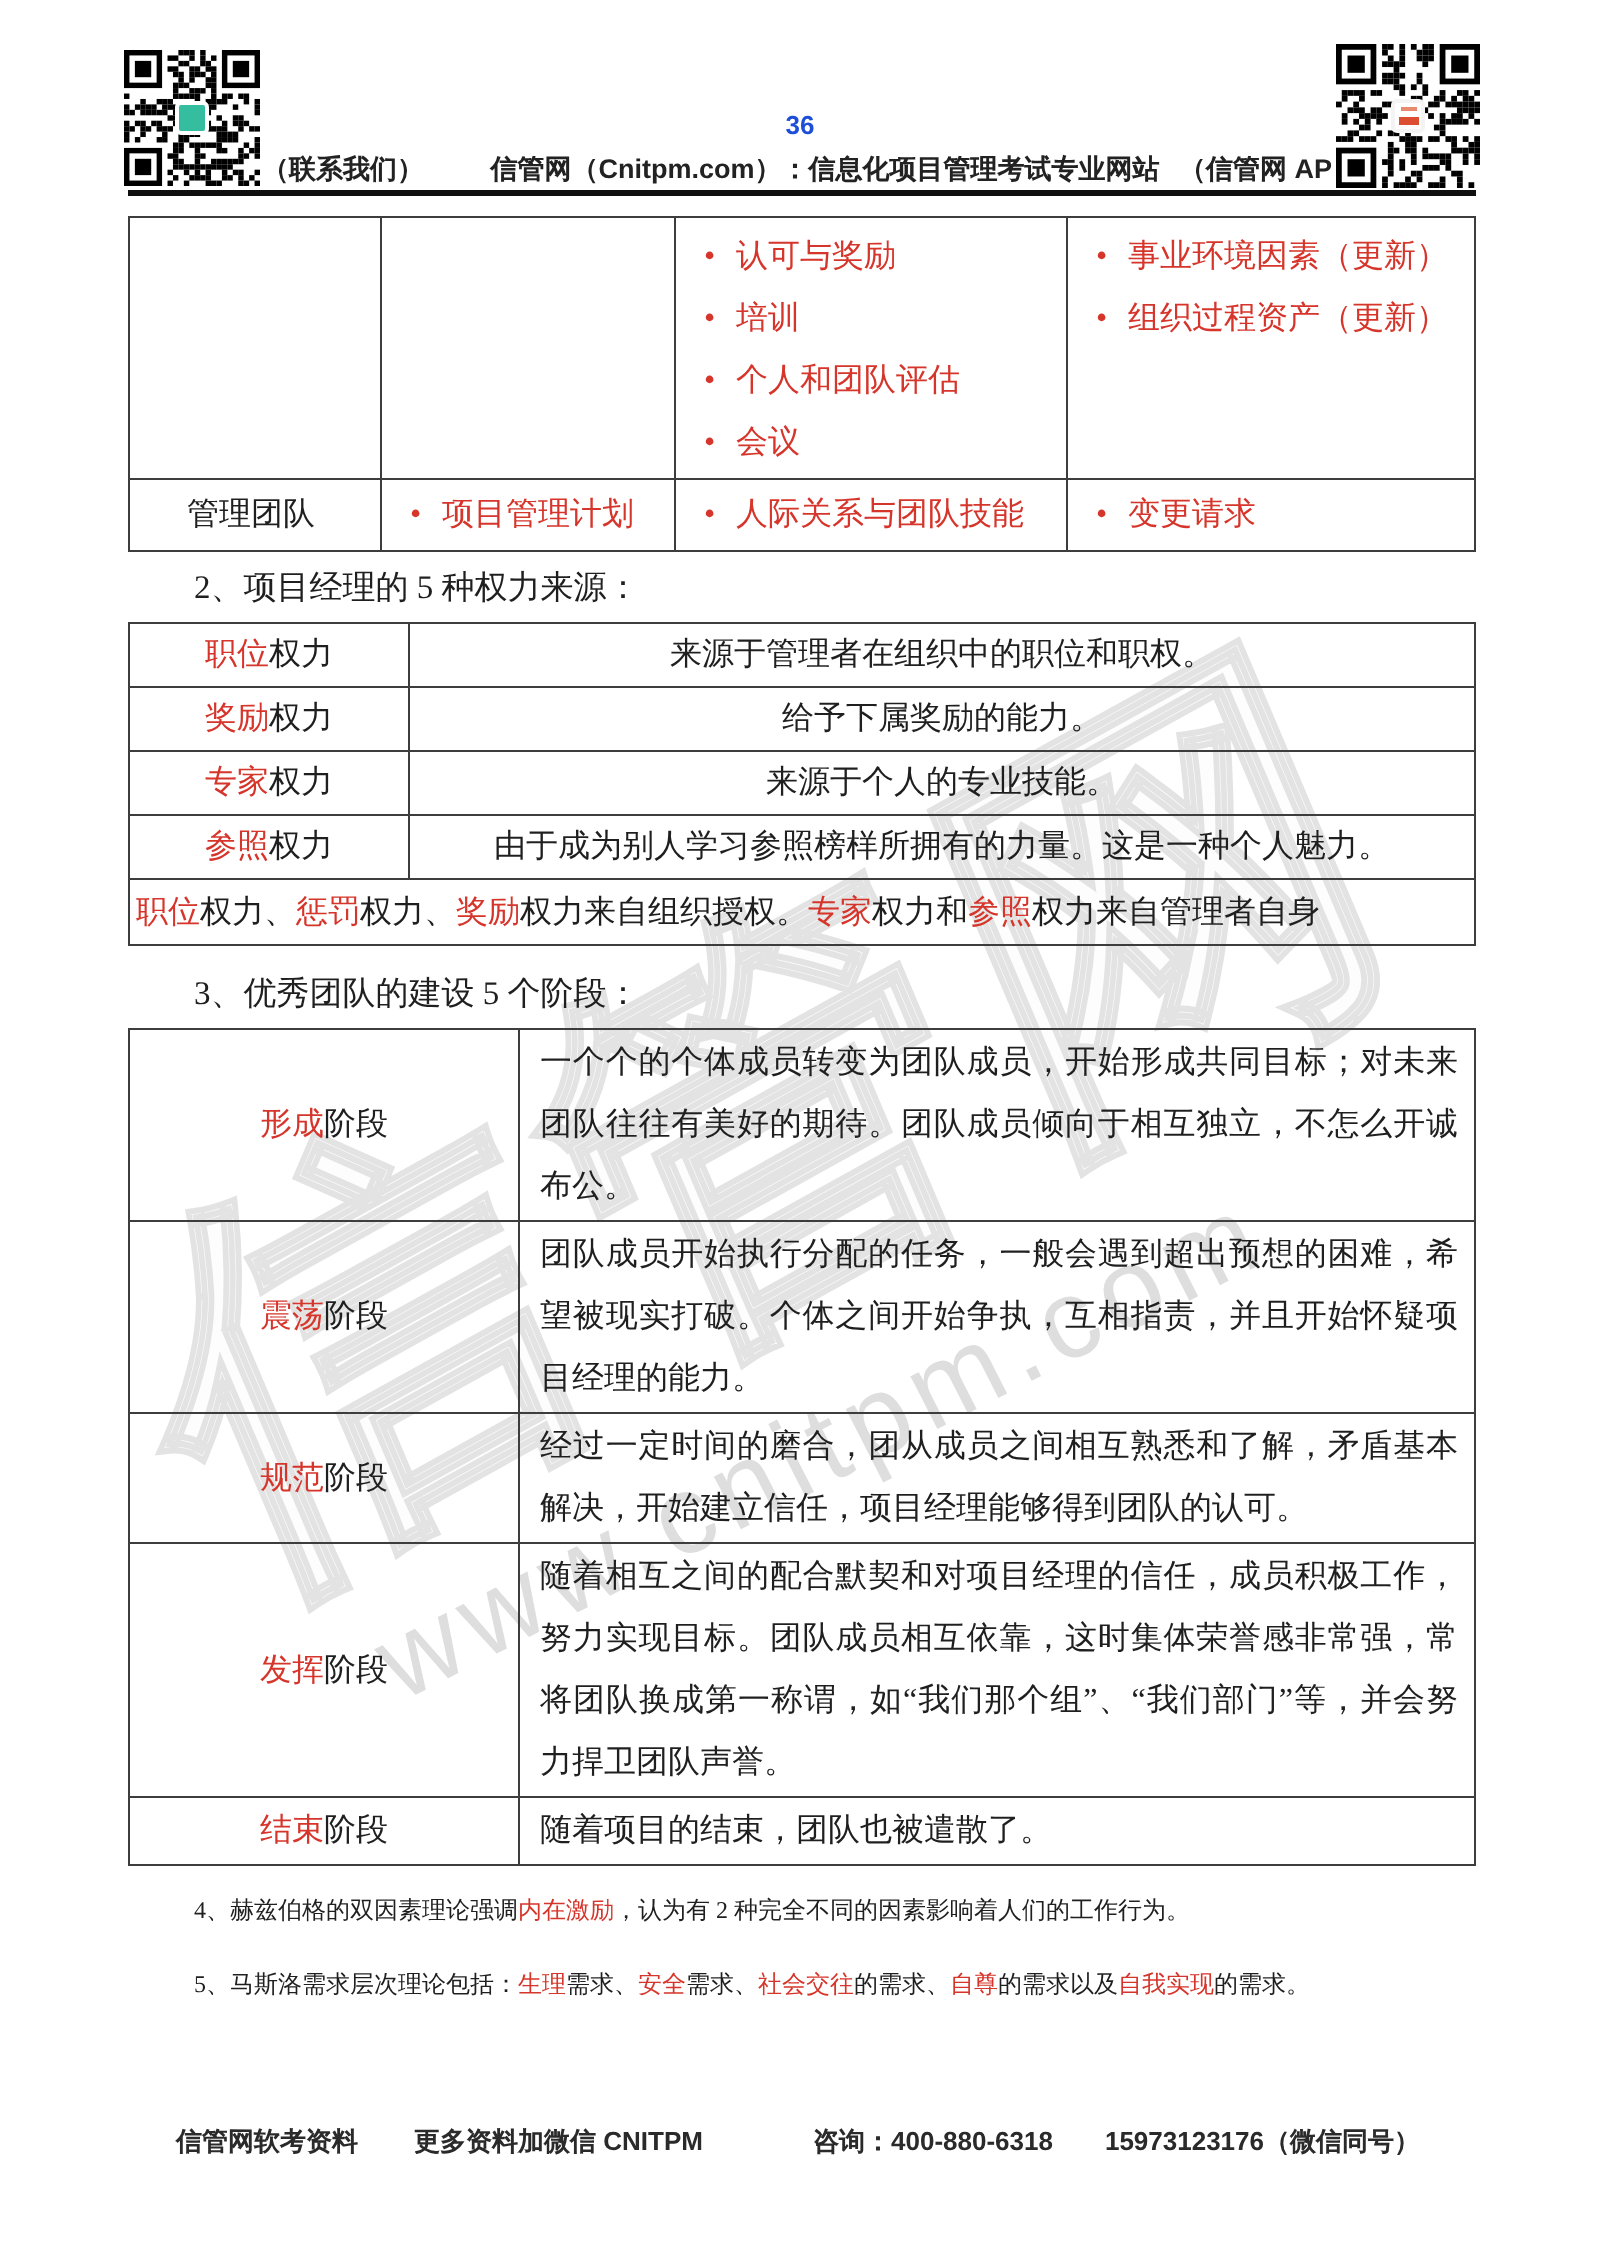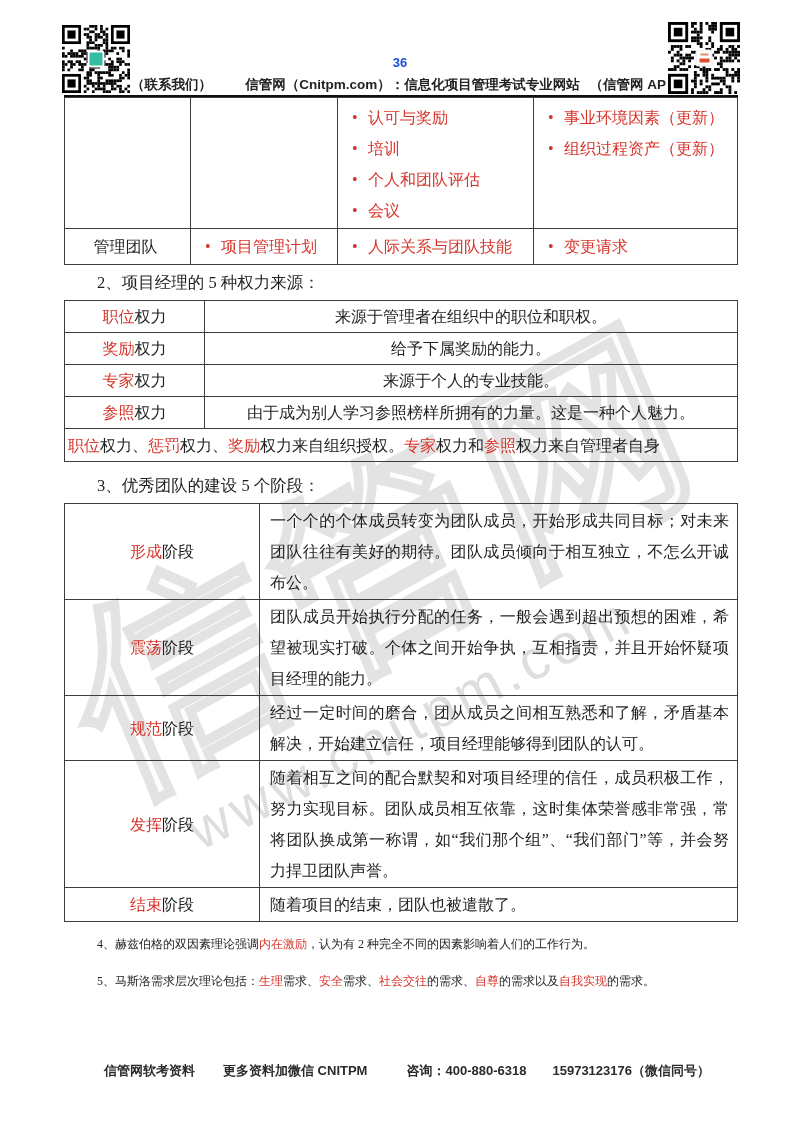--- a/index.html
+++ b/index.html
@@ -76,21 +76,21 @@
   .t-stage .rowE td { height:32px; }
 
   .heading { font-size:16.5px; line-height:24px; margin:6px 0 5px 0; text-indent:33px; }
   .para { font-size:12px; line-height:30px; text-align:justify; margin-top:7px; }
   .para .indent { display:inline-block; width:33px; }
 
   
   .ftr { position:absolute; z-index:1; top:1062px; left:64px; width:674px;
          font-family:"Liberation Sans",sans-serif; font-size:13px; font-weight:bold; color:#2a2a2a;
          display:flex; align-items:center; }
-  .ftr .f1 { margin-left:40px; }
+  .ftr .f1 { margin-left:24px; }
   .ftr .f2 { margin-left:28px; }
   .ftr .f3 { margin-left:auto; }
   .ftr .f4 { margin-left:26px; margin-right:28px; }
 </style>
 </head>
 <body>
 
 <div class="page">
 
   <div class="wm-cn">信管网</div>
@@ -563,21 +563,21 @@
     <div class="hdr-row">
       <span class="hdr-left">（联系我们）</span>
       <span class="hdr-center">信管网（Cnitpm.com）：信息化项目管理考试专业网站</span>
       <span class="hdr-right">（信管网 AP</span>
     </div>
     <div class="hdr-rule"></div>
   </div>
 
   <div class="content">
 
-    <table class="t-top" style="">
+    <table class="t-top" style="margin-top:11px">
       <colgroup>
           <col class="c1">
           <col class="c2">
           <col class="c3">
           <col class="c4">
         </colgroup>
       <tbody>
           <tr class="r1">
         <td></td>
         <td></td>

